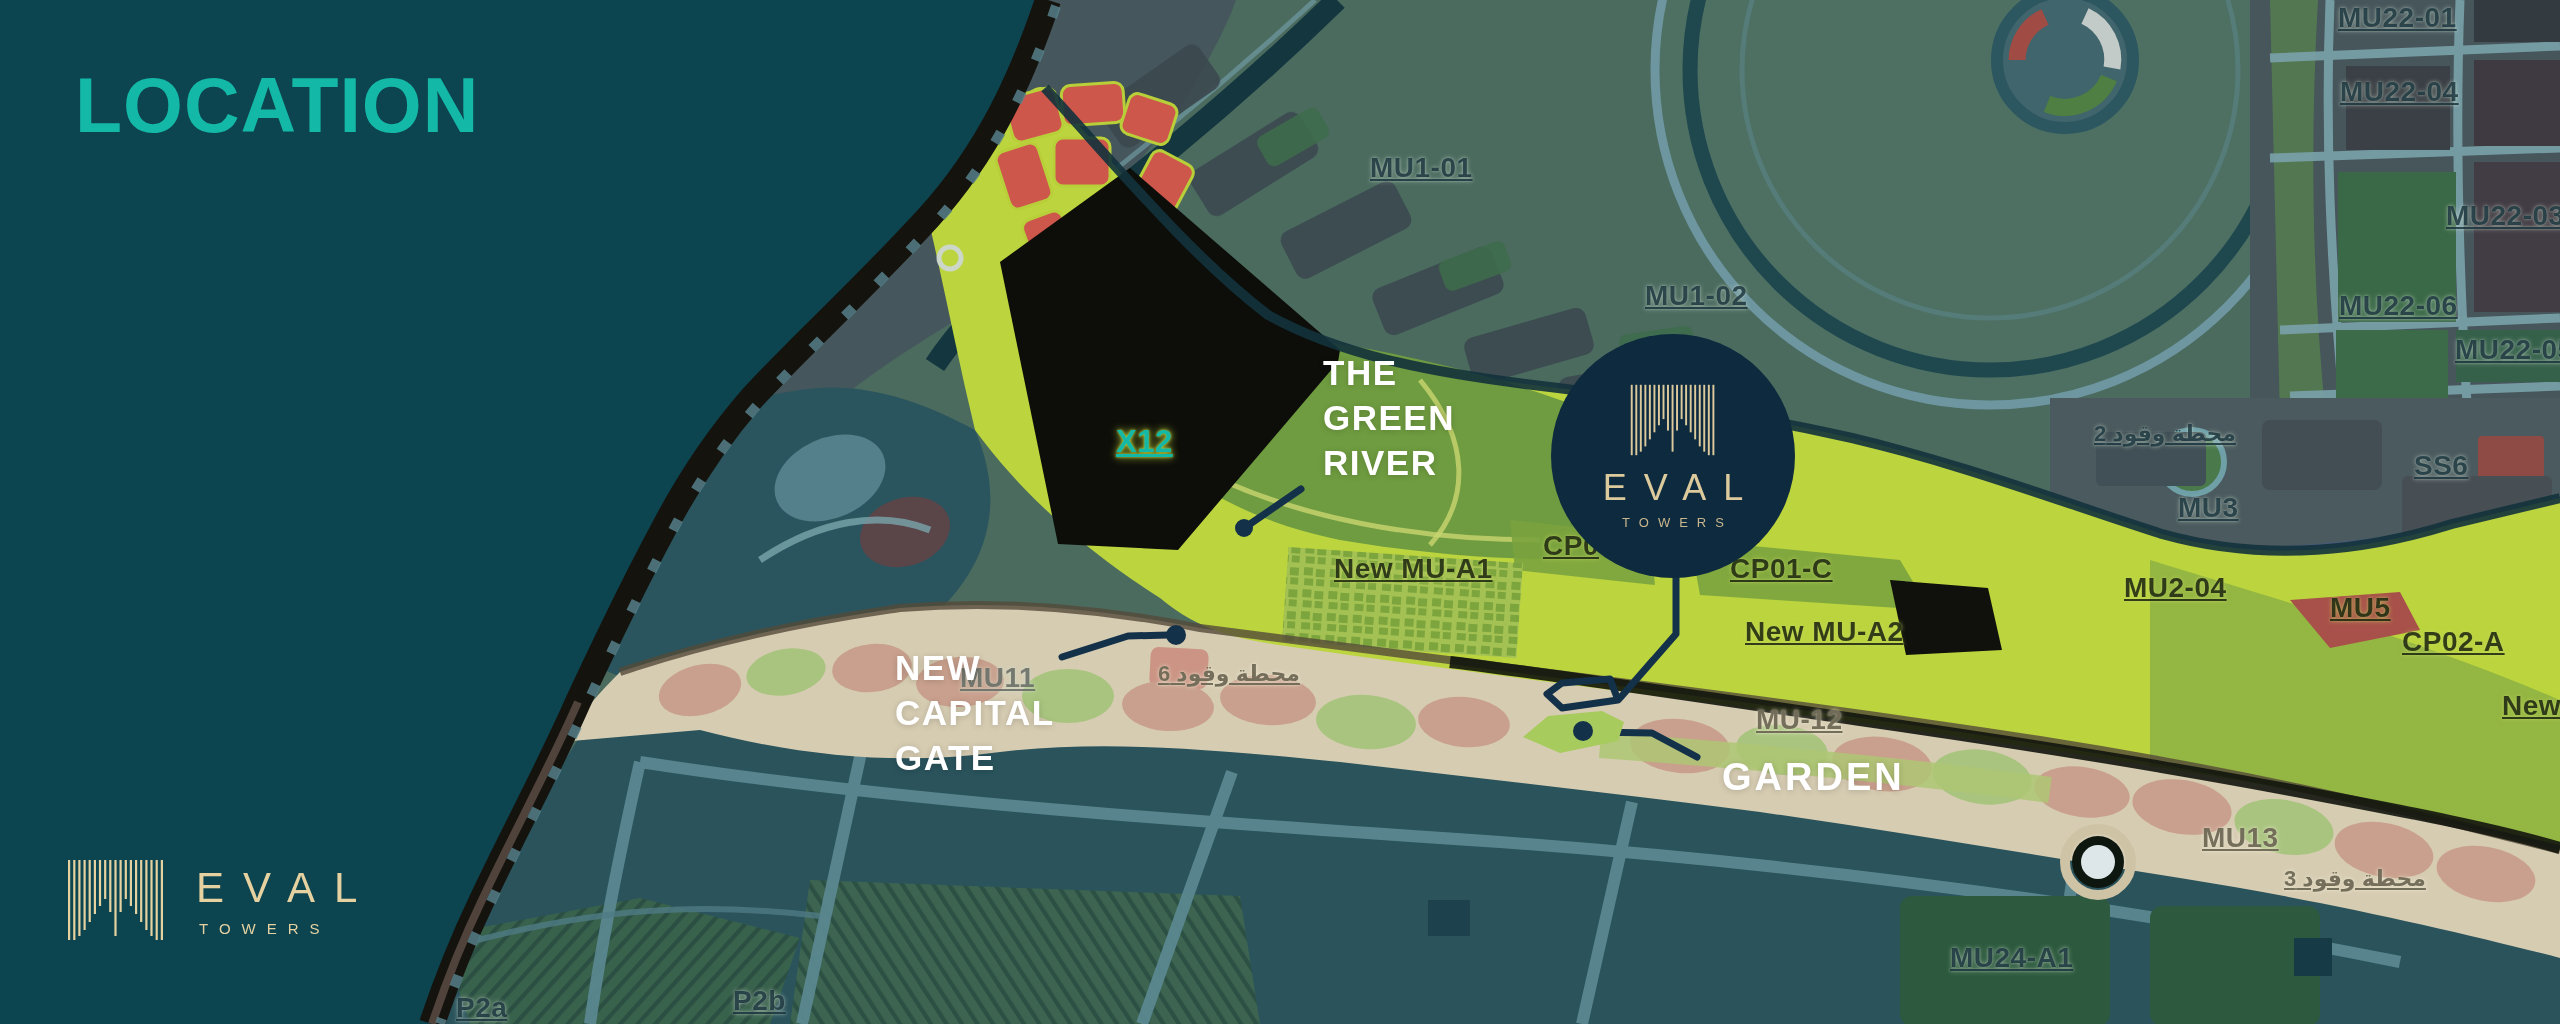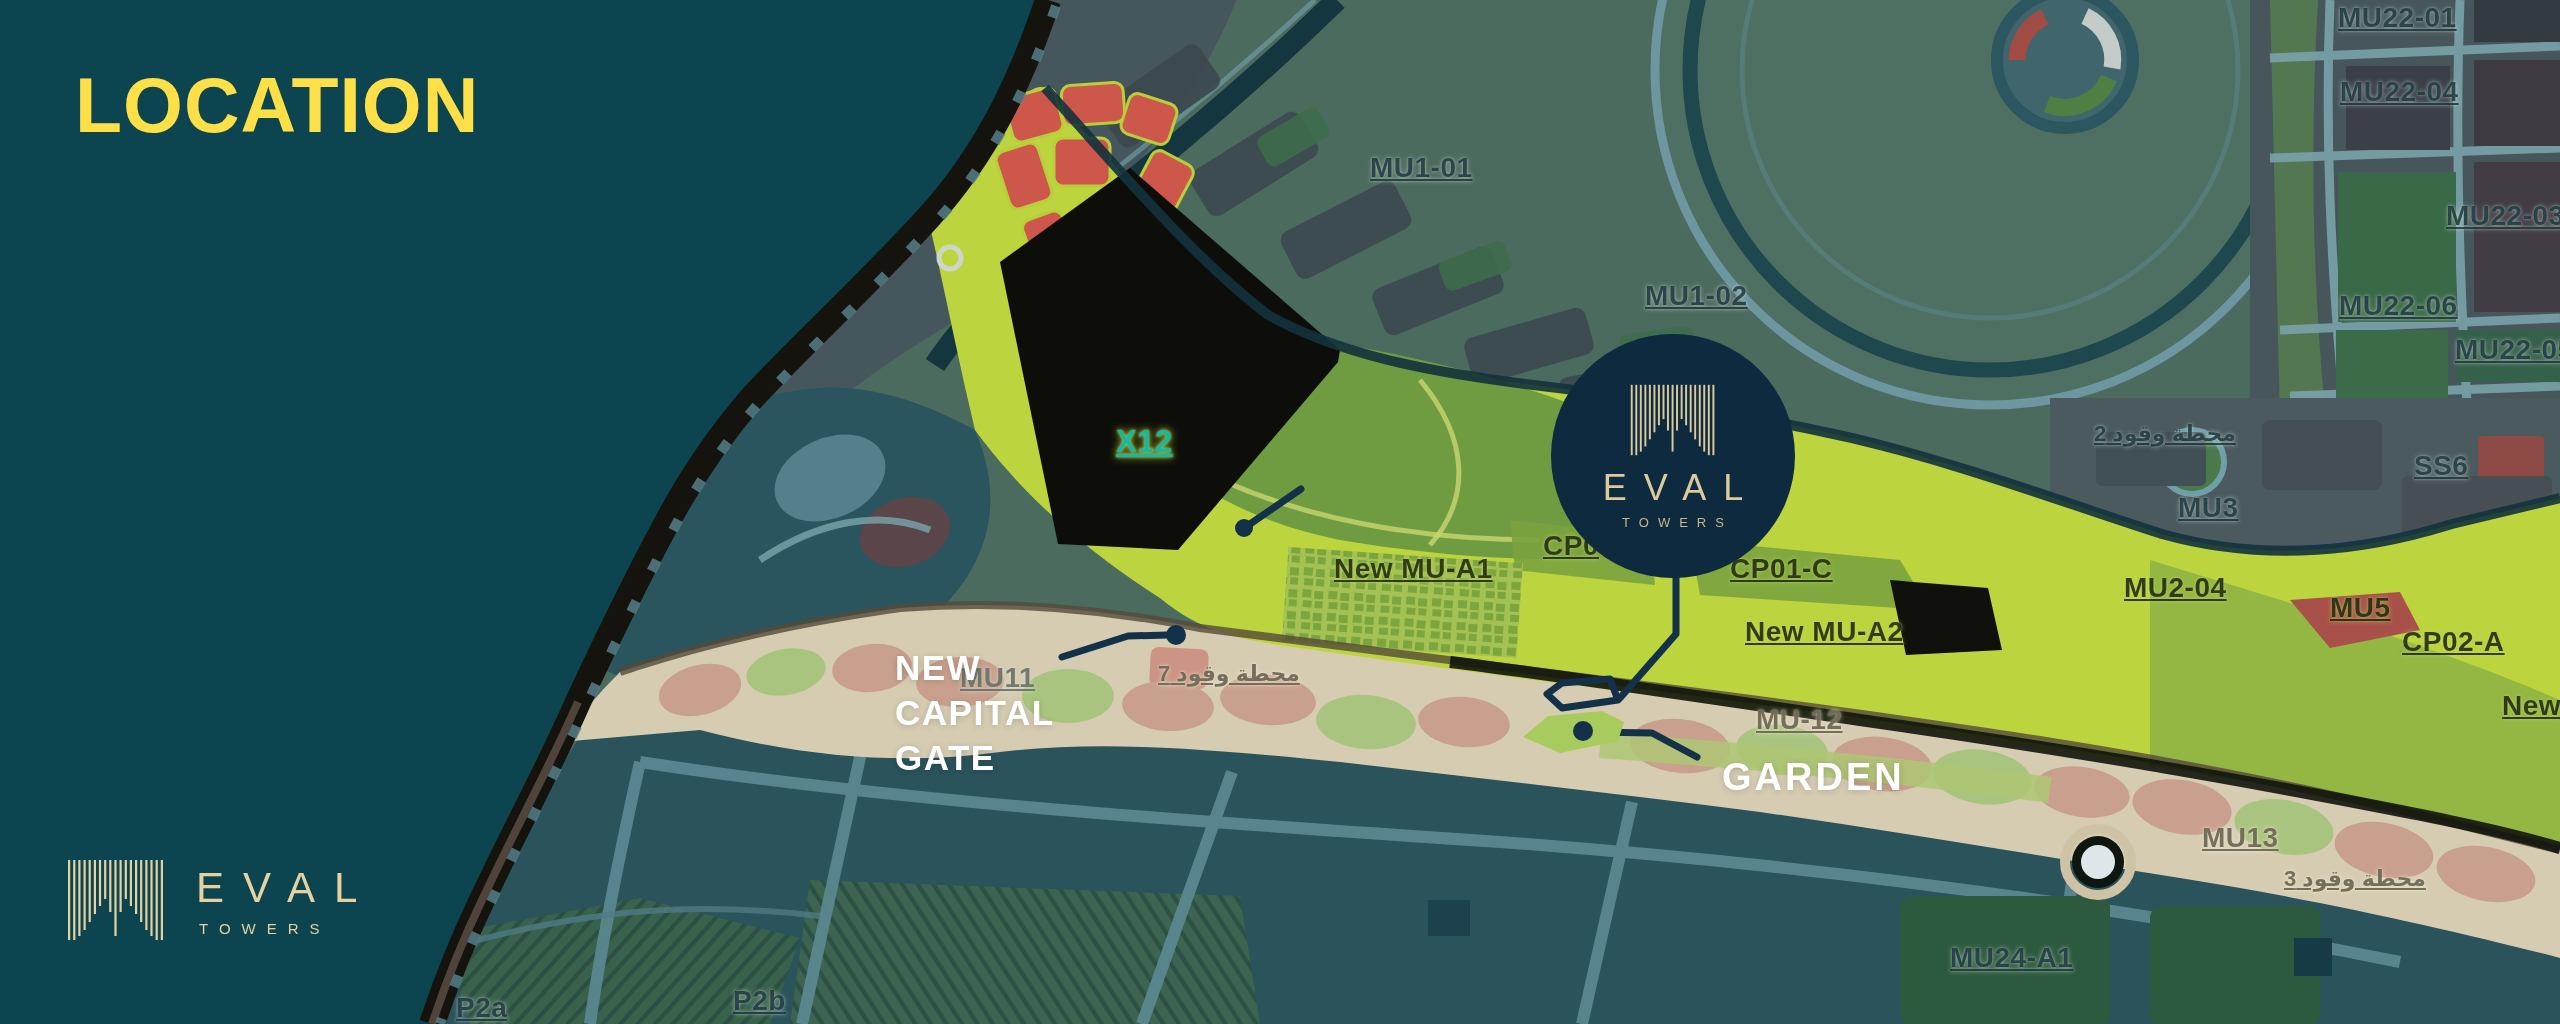--- a/index.html
+++ b/index.html
@@ -18,21 +18,21 @@
        text-shadow:0 0 8px rgba(212,232,64,.95),0 0 3px rgba(212,232,64,.9);}
   .lbl.sm{font-size:22px;font-weight:700;}
   .lbl.rtl{direction:rtl;margin-top:21px;}
 
   
   .annot{position:absolute;z-index:5;color:#fff;font-weight:600;font-size:35px;line-height:45px;
          letter-spacing:1.5px;white-space:nowrap;text-shadow:0 1px 6px rgba(0,0,0,.18);}
   .annot.big{font-size:38px;letter-spacing:3px;}
 
   
-  .title{position:absolute;left:75px;top:56px;z-index:6;color:#fde047;font-size:77px;
+  .title{position:absolute;left:75px;top:56px;z-index:6;color:#14b8a6;font-size:77px;
          font-weight:700;line-height:99px;letter-spacing:1px;white-space:nowrap;}
 
   
   .badge{position:absolute;left:1551px;top:334px;width:244px;height:244px;border-radius:50%;
          background:#0D2A3E;z-index:4;display:flex;flex-direction:column;align-items:center;
          justify-content:center;}
   .badge .mark{width:88px;height:74px;color:#DCC99C;margin-bottom:10px;}
   .badge .bname{color:#DCC99C;font-size:36px;font-weight:400;letter-spacing:17px;padding-left:17px;}
   .badge .bsub{color:#C9B68C;font-size:13px;font-weight:400;letter-spacing:9px;padding-left:9px;margin-top:6px;}
 
@@ -289,28 +289,33 @@
   <div class="lbl olv" style="left:2124px;top:572px">MU2-04</div>
   <div class="lbl olv" style="left:2330px;top:592px">MU5</div>
   <div class="lbl olv" style="left:2402px;top:626px">CP02-A</div>
   <div class="lbl x12" style="left:1116px;top:424px">X12</div>
   <div class="lbl olv" style="left:1334px;top:553px">New MU-A1</div>
   <div class="lbl olv" style="left:1543px;top:530px">CP0</div>
   <div class="lbl olv" style="left:1730px;top:553px">CP01-C</div>
   <div class="lbl olv" style="left:1745px;top:616px">New MU-A2</div>
   <div class="lbl bge" style="left:1756px;top:704px">MU-12</div>
   <div class="lbl gry" style="left:960px;top:662px">MU11</div>
-  <div class="lbl sm rtl bge" style="left:1158px;top:640px">محطة وقود 7</div>
+  <div class="lbl sm rtl bge" style="left:1158px;top:640px">محطة وقود 6</div>
   <div class="lbl bge" style="left:2202px;top:822px">MU13</div>
   <div class="lbl sm rtl bge" style="left:2284px;top:845px">محطة وقود 3</div>
   <div class="lbl" style="left:1950px;top:942px">MU24-A1</div>
   <div class="lbl" style="left:456px;top:992px">P2a</div>
   <div class="lbl" style="left:733px;top:985px">P2b</div>
   <div class="lbl olv" style="left:2502px;top:690px">New</div>
 
+  <div class="annot" style="left:1323px;top:350px">
+    <div>THE</div>
+    <div>GREEN</div>
+    <div>RIVER</div>
+  </div>
   <div class="annot" style="left:895px;top:645px">
     <div>NEW</div>
     <div>CAPITAL</div>
     <div>GATE</div>
   </div>
   <div class="annot big" style="left:1722px;top:755px">GARDEN</div>
 
   <div class="badge">
     <svg class="mark">
         <use href="#eval-mark"></use>

